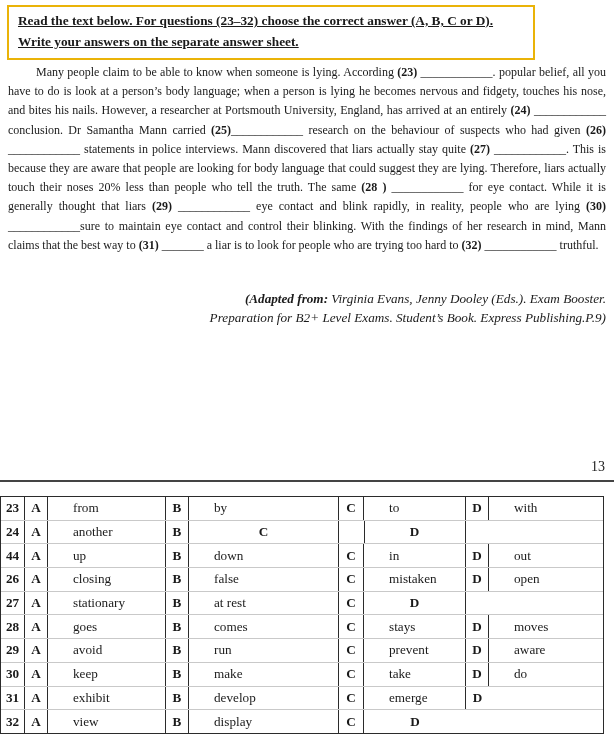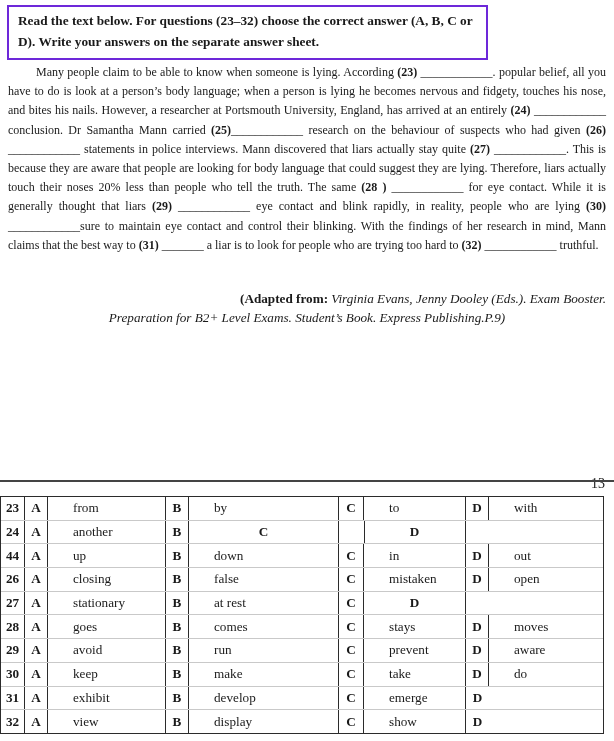--- a/index.html
+++ b/index.html
@@ -8,24 +8,25 @@
     width: 614px;
     height: 741px;
     background: #ffffff;
     font-family: "Liberation Serif", "DejaVu Serif", serif;
     color: #1a1a1a;
     overflow: hidden;
   }
   .instruction-box {
     position: absolute;
     left: 7px; top: 5px;
-    width: 481px;
+    width: 528px;
     box-sizing: border-box;
-    border: 2px solid #6d28d9;
+    border: 2px solid #eab308;
     padding: 4px 9px 6px 9px;
+    text-decoration: underline;
   }
   .instruction-box p {
     margin: 0;
     font-weight: bold;
     font-size: 13.3px;
     line-height: 20.5px;
     text-align: left;
   }
   .passage {
     position: absolute;
@@ -38,25 +39,25 @@
   }
   .passage .b { font-weight: bold; }
   .attribution {
     position: absolute;
     right: 8px; top: 289px;
     width: 598px;
     text-align: right;
     font-size: 13.2px;
     line-height: 19px;
   }
-  .i  { font-style: italic; text-align: center; }
-  .bi { font-weight: bold; }
+  .i  { font-style: italic; }
+  .bi { font-style: italic; font-weight: bold; }
   .page-number {
     position: absolute;
-    right: 9px; top: 475px;
+    right: 9px; top: 458px;
     font-size: 14px;
     line-height: 18px;
     text-align: center;
   }
   .page-rule {
     position: absolute;
     left: 0; top: 480px;
     width: 614px; height: 0;
     border-top: 2px solid #444444;
   }
@@ -203,18 +204,17 @@
         <div class="tcell opt">emerge</div>
         <div class="tcell letter">D</div>
       </div>
       <div class="trow">
         <div class="tcell num">32</div>
         <div class="tcell letter">A</div>
         <div class="tcell opt">view</div>
         <div class="tcell letter">B</div>
         <div class="tcell opt">display</div>
         <div class="tcell letter">C</div>
-        <div class="tcell opt">show</div>
         <div class="tcell letter">D</div>
       </div>
     </div>
 
 </div>
 
 </body></html>

